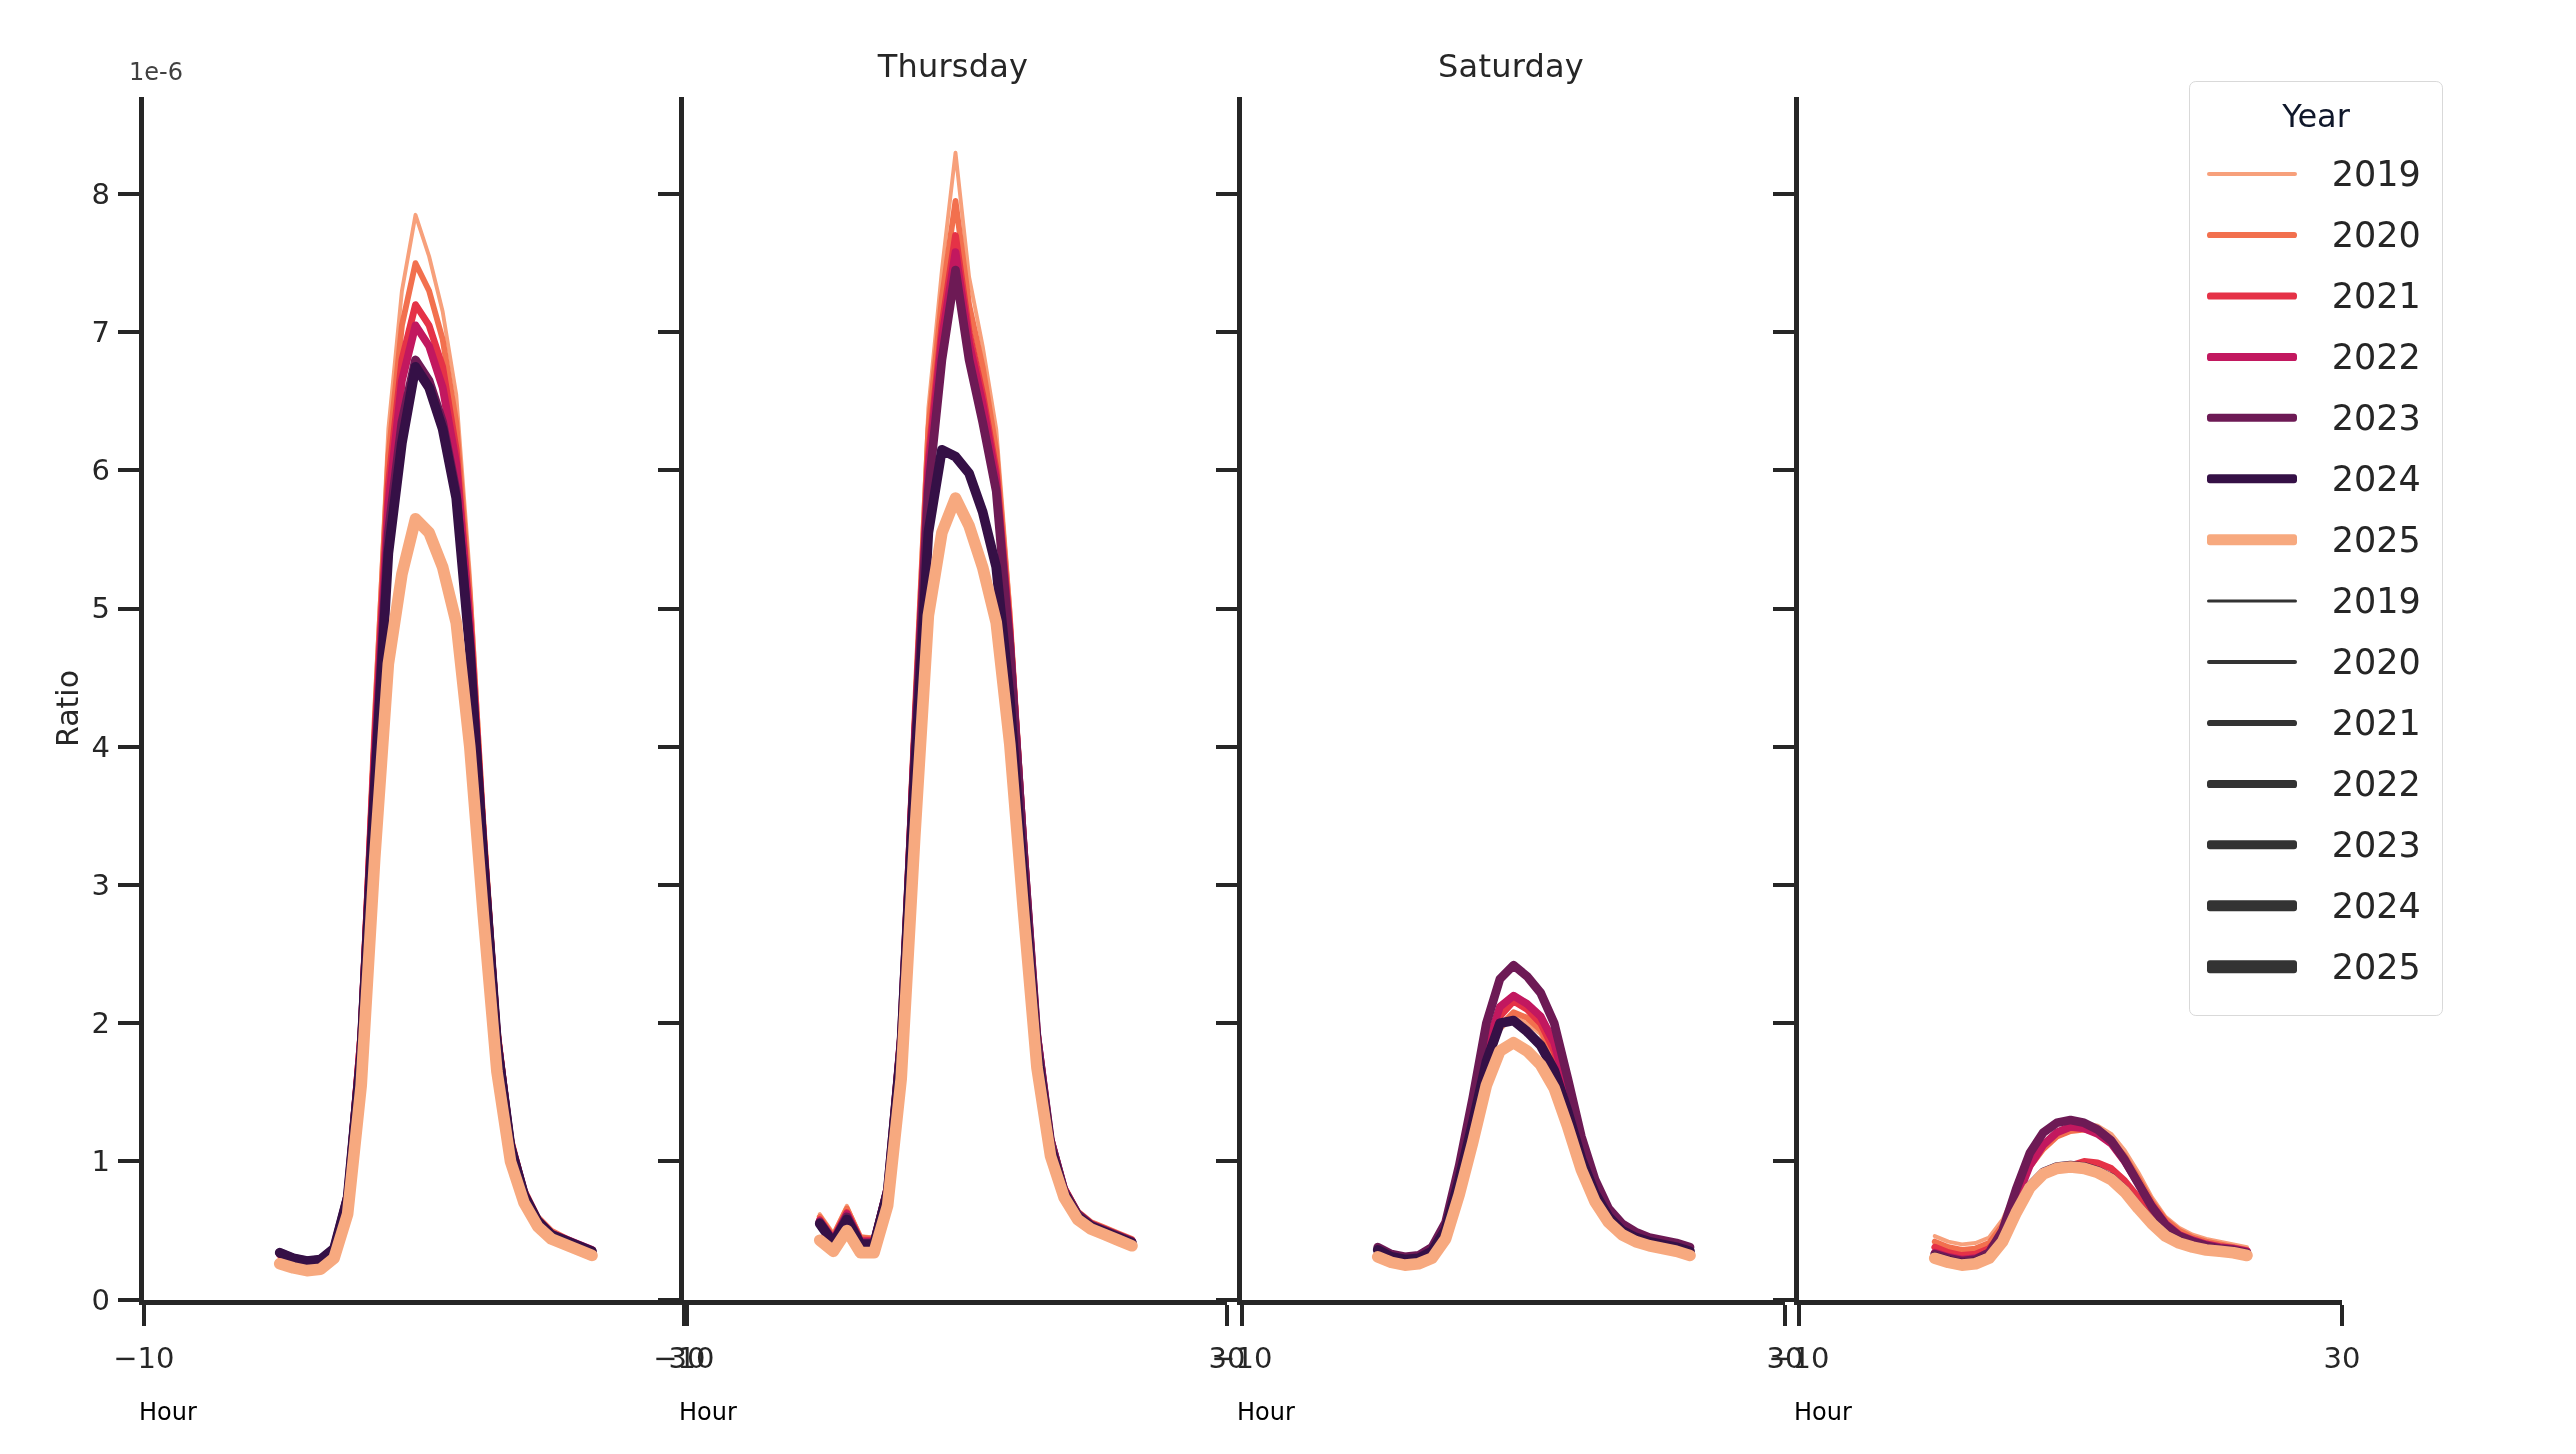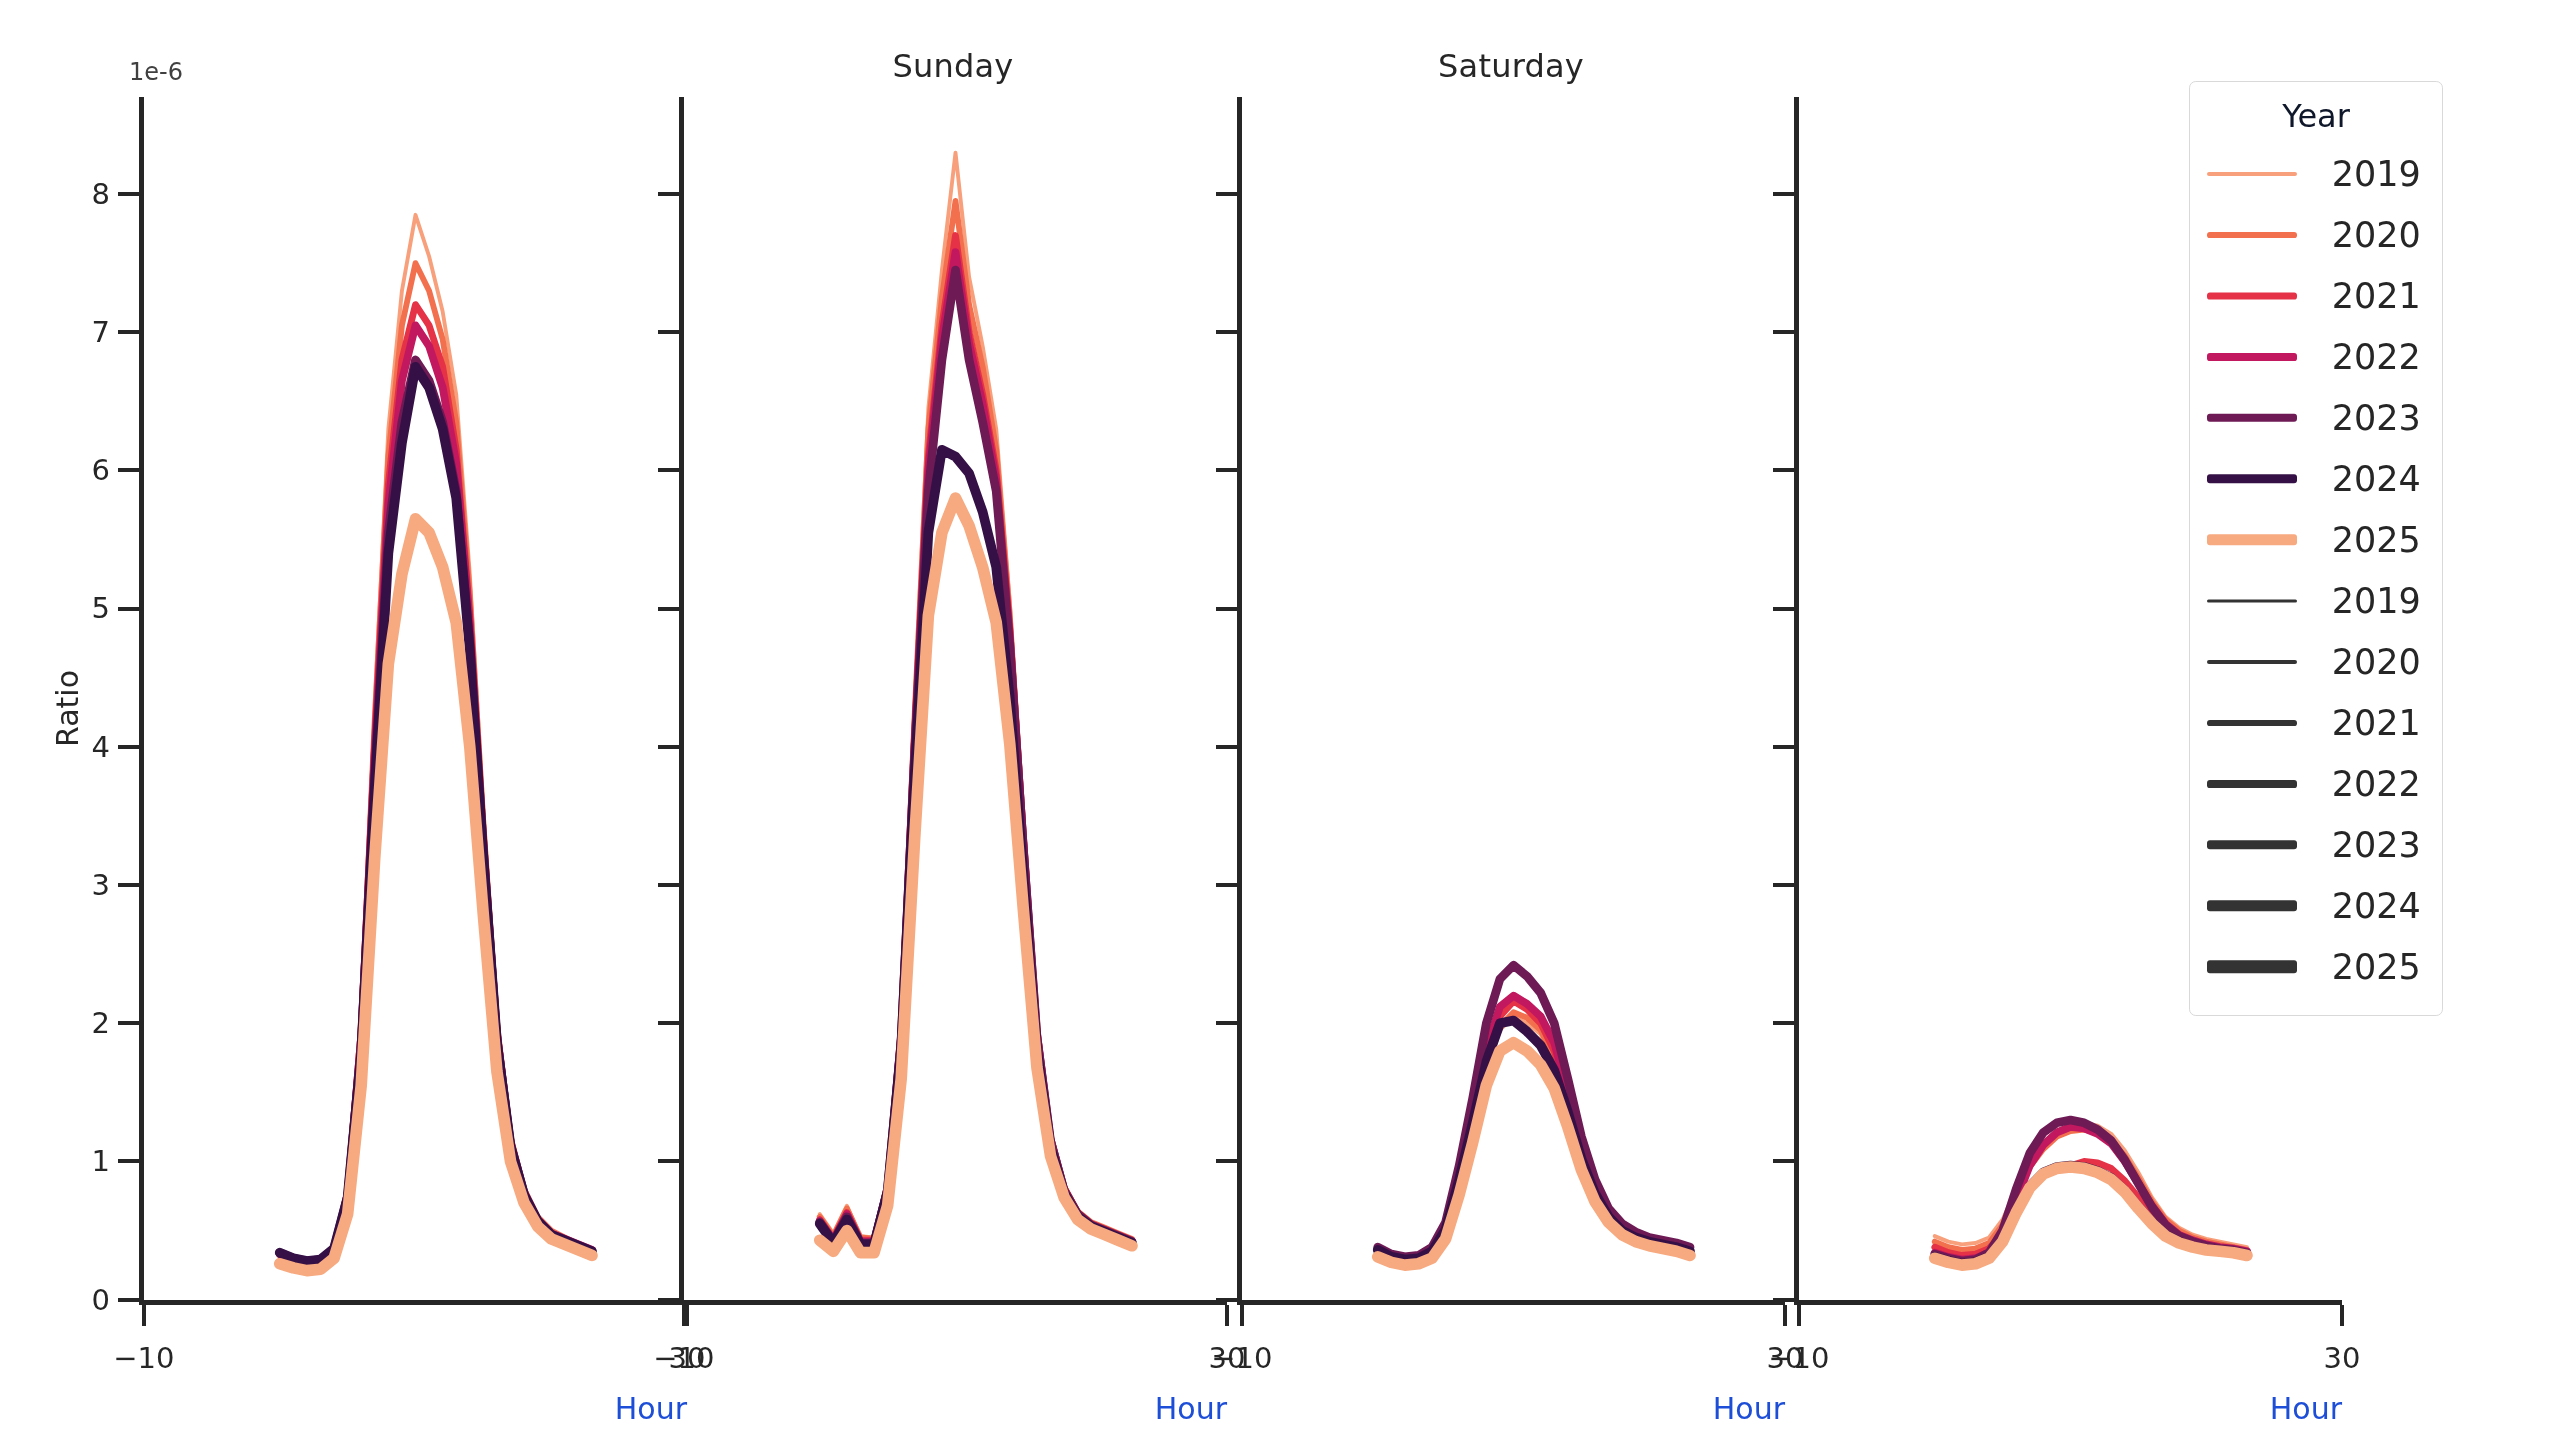--- a/index.html
+++ b/index.html
@@ -15,21 +15,21 @@
                white-space:nowrap;letter-spacing:0.2px;}
 
   .ytick{position:absolute;left:-21.3px;width:21.3px;height:3.9px;background:#262626;}
   .yticklabel{position:absolute;right:31px;font-size:29px;color:#262626;text-align:right;
               transform:translateY(-50%);white-space:nowrap;}
   .offsettext{position:absolute;font-size:24px;color:#404040;white-space:nowrap;}
 
   .xtick{position:absolute;bottom:-21.3px;width:3.9px;height:21.3px;background:#262626;}
   .xticklabel{position:absolute;font-size:29px;color:#262626;white-space:nowrap;
               transform:translateX(-50%);}
-  .xlabel{position:absolute;font-size:30px;color:#1d4ed8;text-align:right;white-space:nowrap;}
+  .xlabel{position:absolute;font-size:24px;color:#000000;text-align:left;white-space:nowrap;}
   .ylabel{position:absolute;font-size:30px;color:#262626;white-space:nowrap;
           transform-origin:0 0;transform:rotate(-90deg);}
 
   
   #legend{position:absolute;left:2189px;top:81px;width:254px;
           border:1.9px solid #d9d9d9;border-radius:6.8px;background:#ffffff;
           box-sizing:border-box;padding:13.6px 15.5px 17.5px 15.5px;}
   #legend .legend-title{font-size:32px;text-align:center;color:#0f172a;margin:1.9px 0 7.8px 0;}
   .legend-row{display:flex;align-items:center;height:61px;}
   .legend-swatch{width:93px;height:33px;position:relative;flex:0 0 auto;}
@@ -96,21 +96,21 @@
         <div class="ytick" style="top: 786px;"></div>
         <div class="ytick" style="top: 648px;"></div>
         <div class="ytick" style="top: 510px;"></div>
         <div class="ytick" style="top: 371px;"></div>
         <div class="ytick" style="top: 233px;"></div>
         <div class="ytick" style="top: 95px;"></div>
         <div class="xtick" style="left: 2.9px;"></div>
         <div class="xticklabel" style="left: 4.8px; bottom: -70px;">−10</div>
         <div class="xtick" style="left: 546px;"></div>
         <div class="xticklabel" style="left: 548px; bottom: -70px;">30</div>
-        <div class="panel-title" style="left: 0px; width: 548px; top: -50px;">Sunday</div>
+        <div class="panel-title" style="left: 0px; width: 548px; top: -50px;">Thursday</div>
         <div class="xlabel" style="left: 0px; width: 548px; bottom: -121px;">Hour</div>
         <div class="plotarea">
           <svg width="543" height="1203" viewBox="0 0 560 1240">
             <polyline points="140,1151.632183908046 154,1171.5862068965516 168,1143.0804597701149 182,1174.4367816091954 196,1175.8620689655172 210,1118.8505747126437 224,947.816091954023 238,620 252,320.6896551724137 266,178.16091954022977 280,57.01149425287326 294,185.28735632183907 308,256.5517241379308 322,342.0689655172414 336,520.2298850574713 350,748.2758620689654 364,954.9425287356321 378,1068.9655172413793 392,1123.1264367816093 406,1148.7816091954023 420,1160.183908045977 434,1165.8850574712644 448,1171.5862068965516 462,1177.287356321839" fill="none" stroke="#f7a07b" stroke-width="4" stroke-linecap="round" stroke-linejoin="round"></polyline>
             <polyline points="140,1154.4827586206898 154,1174.4367816091954 168,1145.9310344827586 182,1175.8620689655172 196,1177.287356321839 210,1120.2758620689656 224,954.9425287356321 238,634.2528735632184 252,342.0689655172414 266,206.66666666666652 280,106.89655172413791 294,213.79310344827582 308,277.9310344827585 322,363.44827586206884 336,534.4827586206897 350,755.4022988505747 364,957.7931034482758 378,1070.3908045977012 392,1123.1264367816093 406,1148.7816091954023 420,1160.183908045977 434,1165.8850574712644 448,1171.5862068965516 462,1177.287356321839" fill="none" stroke="#f2704e" stroke-width="6" stroke-linecap="round" stroke-linejoin="round"></polyline>
             <polyline points="140,1157.3333333333333 154,1177.287356321839 168,1150.2068965517242 182,1178.712643678161 196,1178.712643678161 210,1123.1264367816093 224,962.0689655172414 238,655.632183908046 252,370.57471264367814 266,235.17241379310337 280,142.52873563218373 294,242.29885057471267 308,306.43678160919535 322,384.8275862068965 336,548.735632183908 350,763.9540229885058 364,962.0689655172414 378,1073.2413793103449 392,1124.551724137931 406,1150.2068965517242 420,1161.6091954022988 434,1167.3103448275863 448,1173.0114942528735 462,1178.712643678161" fill="none" stroke="#e53247" stroke-width="7" stroke-linecap="round" stroke-linejoin="round"></polyline>
             <polyline points="140,1158.7586206896551 154,1178.712643678161 168,1151.632183908046 182,1180.1379310344828 196,1180.1379310344828 210,1124.551724137931 224,966.344827586207 238,662.7586206896551 252,384.8275862068965 266,249.42528735632175 280,159.63218390804582 294,253.7011494252872 308,316.41379310344803 322,394.8045977011493 336,555.8620689655172 350,768.2298850574712 364,964.9195402298851 378,1074.6666666666667 392,1125.9770114942528 406,1151.632183908046 420,1163.0344827586207 434,1168.7356321839081 448,1174.4367816091954 462,1180.1379310344828" fill="none" stroke="#c2185f" stroke-width="8" stroke-linecap="round" stroke-linejoin="round"></polyline>
             <polyline points="140,1160.183908045977 154,1180.1379310344828 168,1154.4827586206898 182,1181.5632183908046 196,1181.5632183908046 210,1125.9770114942528 224,972.0459770114942 238,677.0114942528735 252,406.20689655172407 266,270.8045977011494 280,178.16091954022977 294,270.8045977011494 308,334.9425287356321 322,406.20689655172407 336,567.2643678160919 350,775.3563218390805 364,969.1954022988506 378,1076.0919540229884 392,1127.4022988505747 406,1151.632183908046 420,1163.0344827586207 434,1168.7356321839081 448,1174.4367816091954 462,1180.1379310344828" fill="none" stroke="#6d1a55" stroke-width="9" stroke-linecap="round" stroke-linejoin="round"></polyline>
             <polyline points="140,1161.6091954022988 154,1181.5632183908046 168,1157.3333333333333 182,1182.9885057471265 196,1182.9885057471265 210,1128.8275862068965 224,980.5977011494253 238,698.3908045977012 252,448.9655172413792 266,363.44827586206884 280,370.57471264367814 294,387.6781609195401 308,427.58620689655163 322,484.59770114942523 336,620 350,805.2873563218391 364,983.448275862069 378,1083.2183908045977 392,1130.2528735632184 406,1154.4827586206898 420,1164.4597701149426 434,1170.1609195402298 448,1175.8620689655172 462,1181.5632183908046" fill="none" stroke="#351046" stroke-width="10" stroke-linecap="round" stroke-linejoin="round"></polyline>
             <polyline points="140,1178.712643678161 154,1190.1149425287356 168,1168.7356321839081 182,1191.5402298850574 196,1191.5402298850574 210,1143.0804597701149 224,1011.9540229885057 238,762.528735632184 252,534.4827586206897 266,448.9655172413792 280,413.33333333333326 294,441.8390804597701 308,484.59770114942523 322,541.6091954022987 336,667.0344827586207 350,838.0689655172414 364,1000.551724137931 378,1091.7701149425288 392,1134.528735632184 406,1157.3333333333333 420,1167.3103448275863 434,1173.0114942528735 448,1178.712643678161 462,1184.4137931034484" fill="none" stroke="#f7a97f" stroke-width="12" stroke-linecap="round" stroke-linejoin="round"></polyline>

